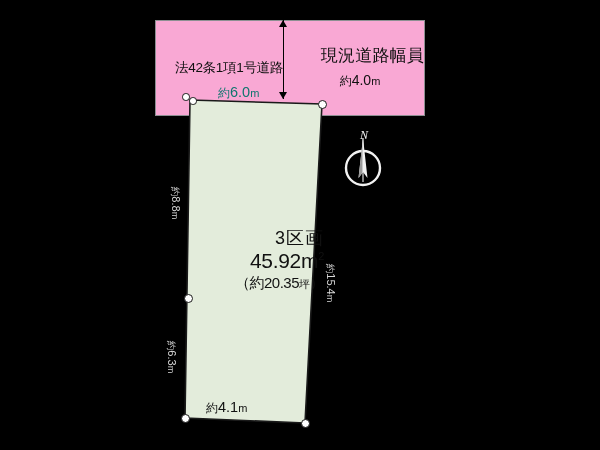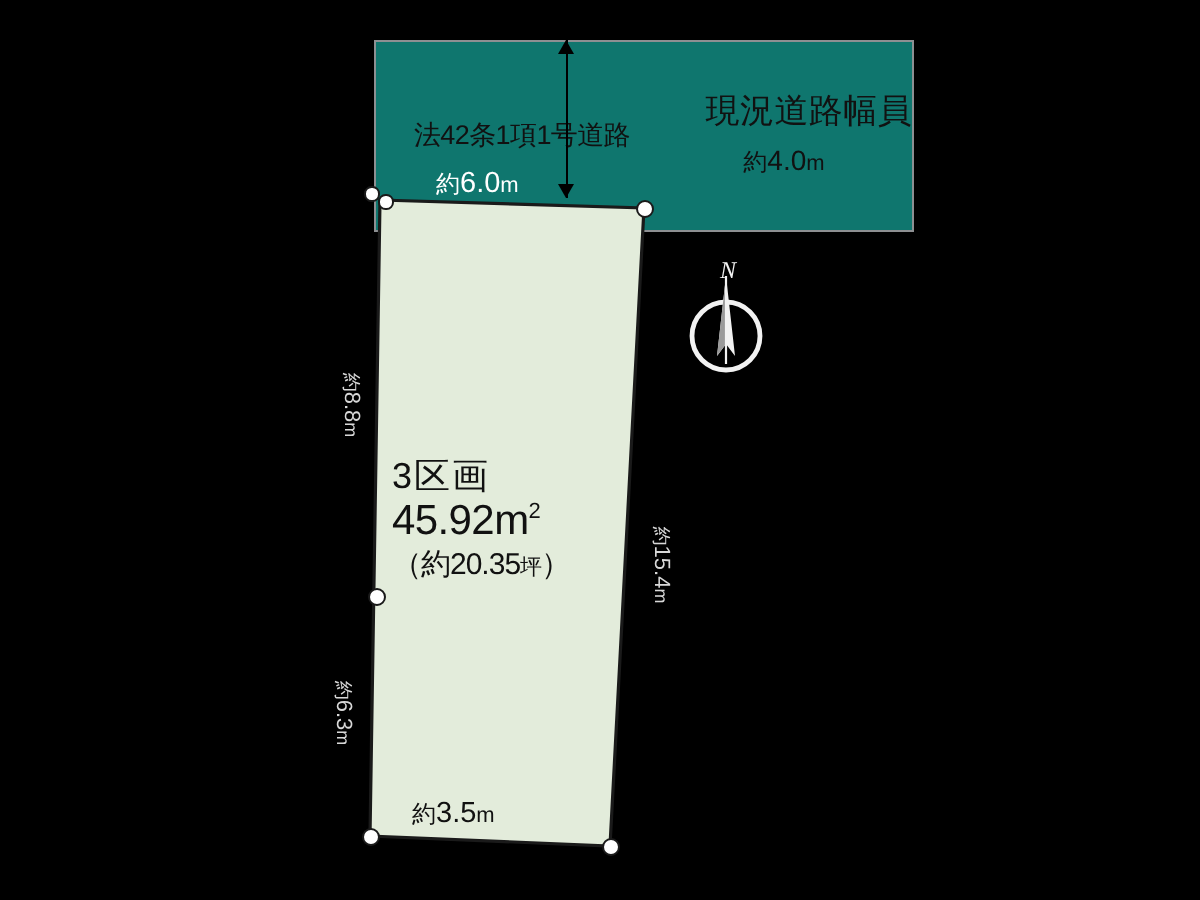--- a/index.html
+++ b/index.html
@@ -17,24 +17,23 @@
     background: #000000;
     overflow: hidden;
   }
   
   .road-block {
     position: absolute;
     left: 155px;
     top: 20px;
     width: 270px;
     height: 96px;
-    background: #0f766e;
+    background: #f9a8d4;
     border: 1px solid #8d8f92;
     box-sizing: border-box;
-    margin-left: 32px;
   }
   .road-label {
     position: absolute;
     color: #111111;
     white-space: nowrap;
     text-align: center;
     line-height: 1.1;
   }
   .road-left-label {
     left: 8px;
@@ -91,36 +90,36 @@
   }
   .road-divider::after {
     bottom: 0;
     border-top: 7px solid #000000;
   }
   .road-width-dim {
     position: absolute;
     left: 218px;
     top: 84px;
     font-size: 14.5px;
-    color: #ffffff;
+    color: #0f766e;
     white-space: nowrap;
   }
   
   #lot-svg {
     position: absolute;
     left: 0;
     top: 0;
   }
   
   .lot-text {
     position: absolute;
     left: 196px;
     top: 228px;
     width: 128px;
-    text-align: left;
+    text-align: right;
     color: #111111;
     line-height: 1.18;
     white-space: nowrap;
   }
   .lot-title {
     font-size: 18px;
     letter-spacing: 1px;
   }
   .lot-area {
     font-size: 21px;
@@ -234,21 +233,21 @@
     <div class="lot-area"><span>45.92</span><span>m</span><span class="sup">2</span></div>
     <div class="lot-tsubo"><span>（</span><span>約</span><span>20.35</span><span class="unit">坪</span><span>）</span></div>
   </div>
 
   <div class="edge-dim edge-left-upper"><span class="approx">約</span><span>8.8</span><span class="unit">m</span></div>
 
   <div class="edge-dim edge-left-lower"><span class="approx">約</span><span>6.3</span><span class="unit">m</span></div>
 
   <div class="edge-dim edge-right"><span class="approx">約</span><span>15.4</span><span class="unit">m</span></div>
 
-  <div class="bottom-dim"><span class="approx">約</span><span>3.5</span><span class="unit">m</span></div>
+  <div class="bottom-dim"><span class="approx">約</span><span>4.1</span><span class="unit">m</span></div>
 
   <div class="marker small" style="left:182px; top:93px;"></div>
   <div class="marker small" style="left:189px; top:97px;"></div>
   <div class="marker" style="left:318px; top:100px;"></div>
   <div class="marker" style="left:184px; top:294px;"></div>
   <div class="marker" style="left:181px; top:414px;"></div>
   <div class="marker" style="left:301px; top:419px;"></div>
 
   <div class="compass">
     <div class="compass-n">N</div>

